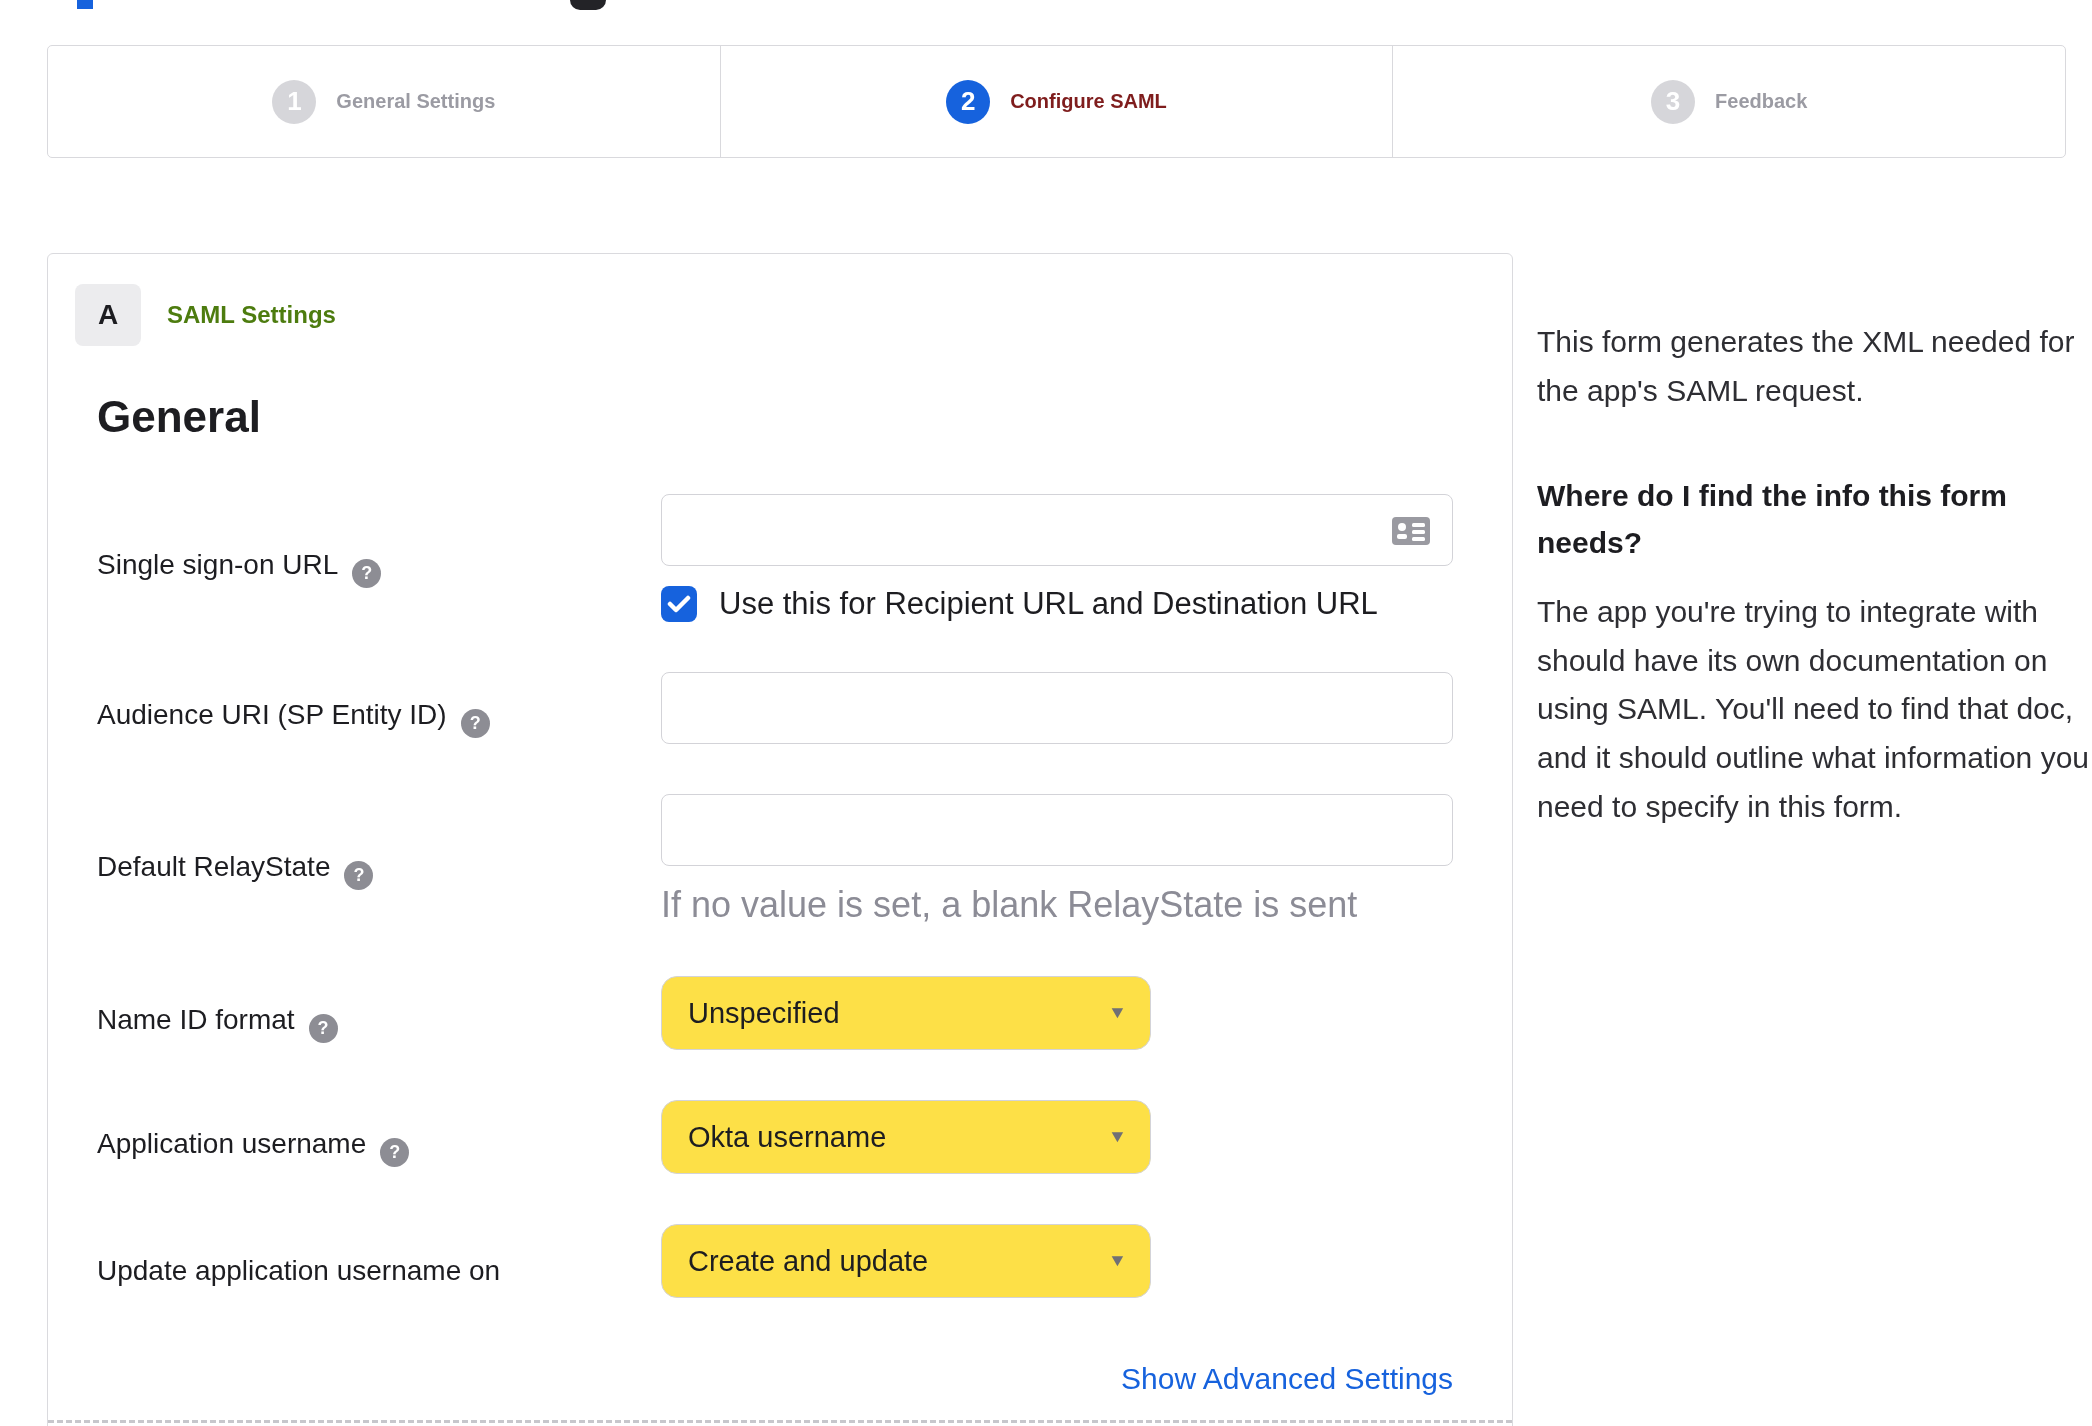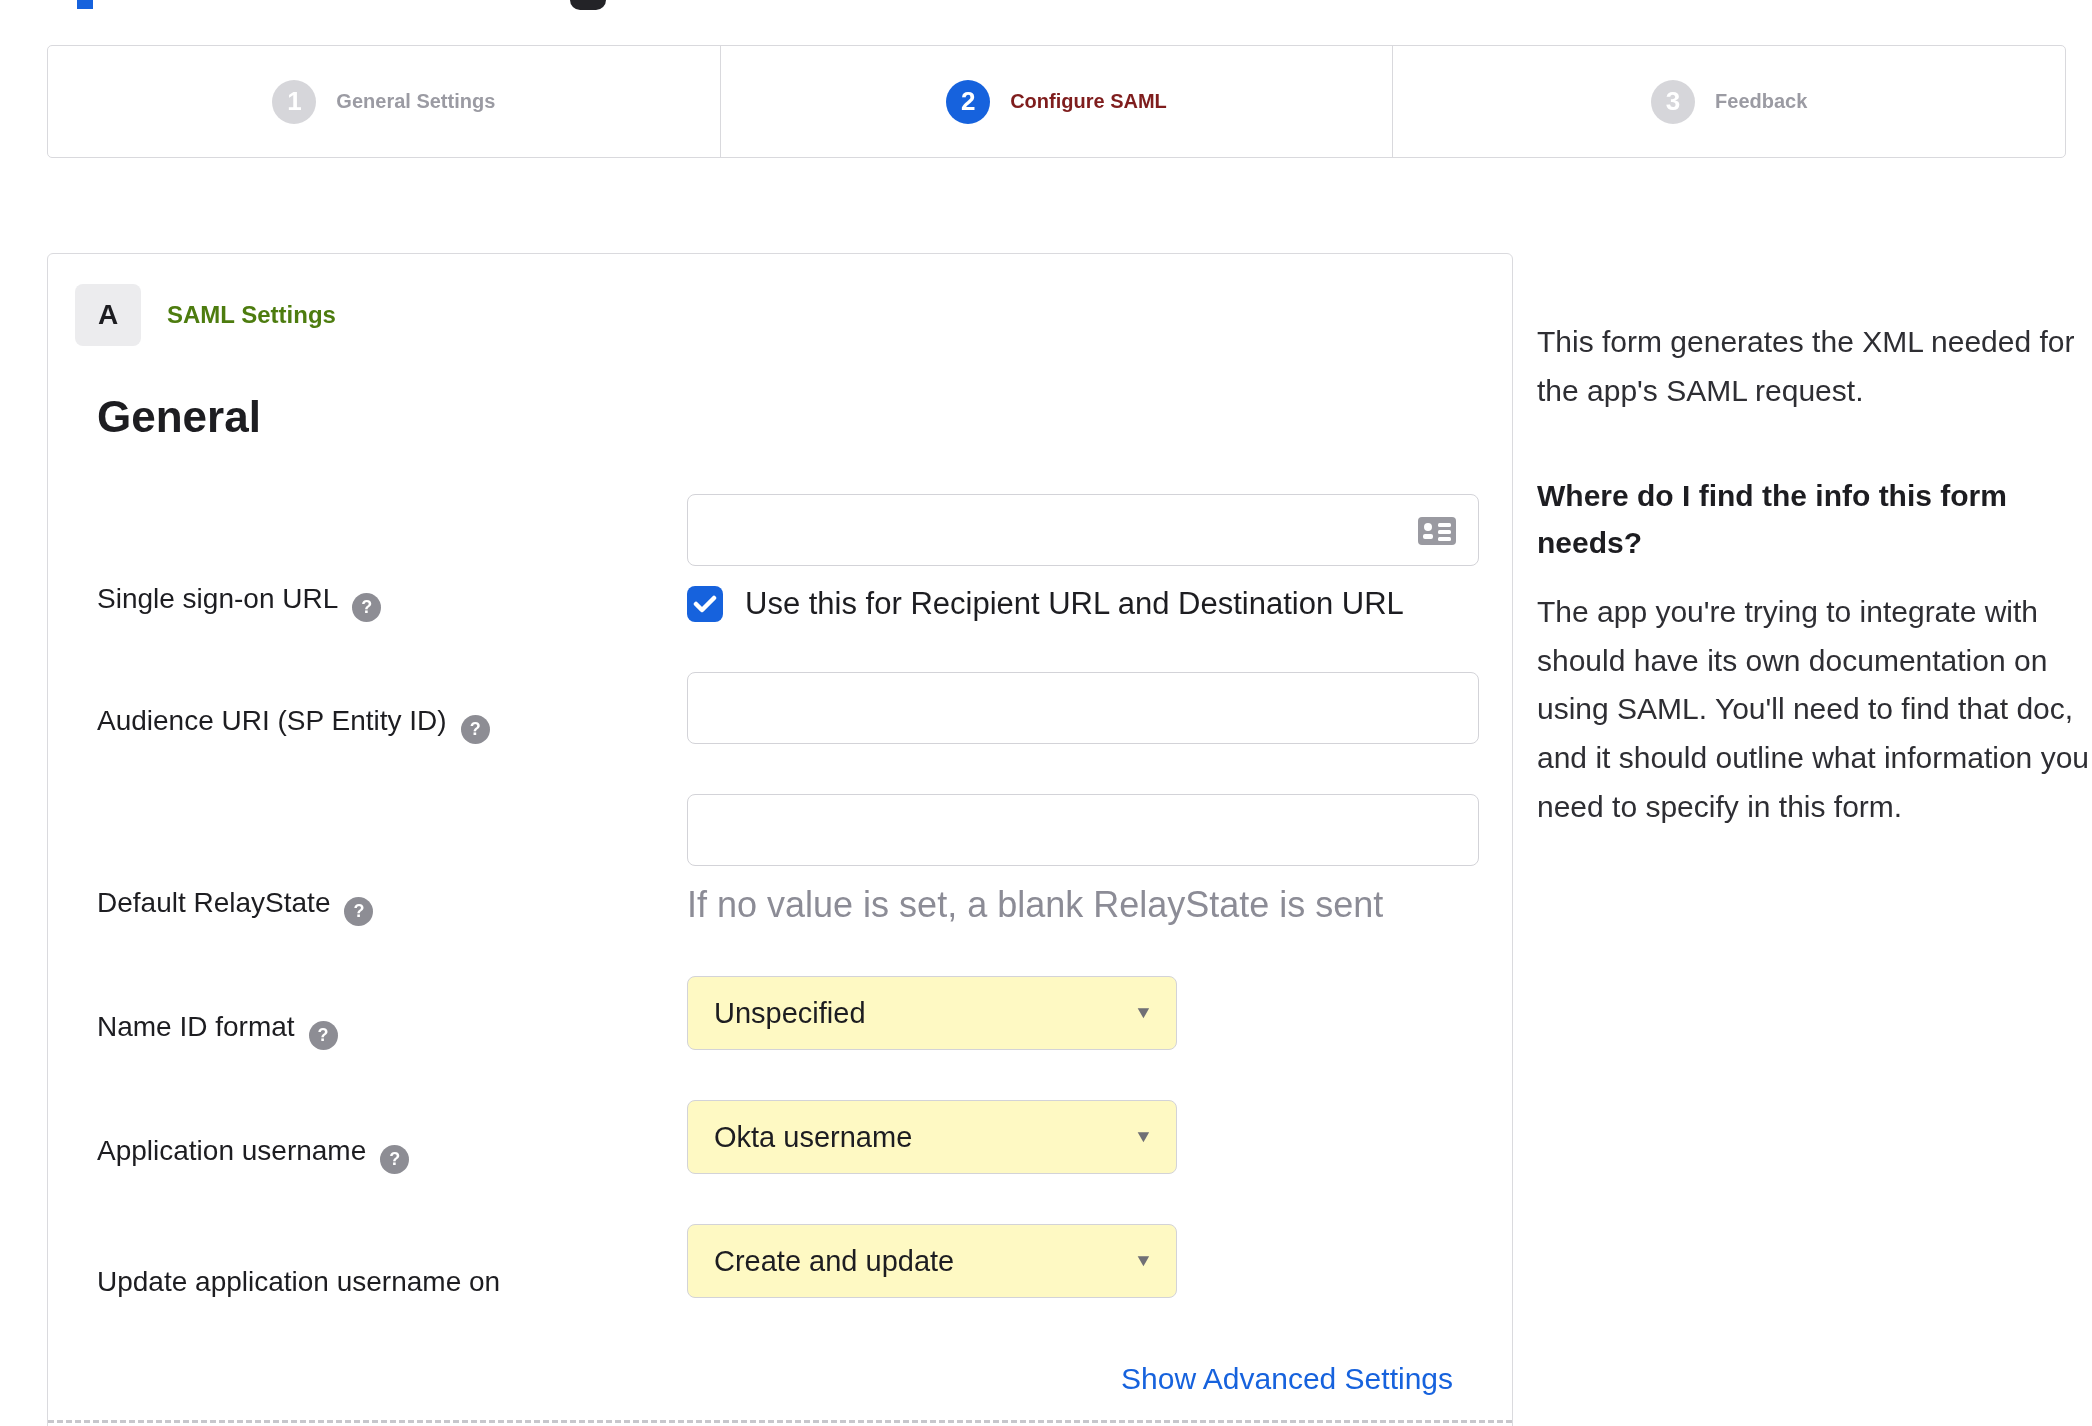--- a/index.html
+++ b/index.html
@@ -54,21 +54,21 @@
     width:66px; height:62px; border-radius:8px; background:#ececee;
     display:flex; align-items:center; justify-content:center;
     font-size:28px; font-weight:700; color:#1d1d21;
   }
   .card-title { font-size:24px; font-weight:700; color:#4d7c0f; }
 
   .card-body { padding:0 0 0 49px; }
   .group-heading { margin-top:46px; font-size:44px; font-weight:700; color:#1d1d21; }
 
   .form { margin-top:52px; }
-  .form-row { display:flex; align-items:flex-end; margin-bottom:50px;gap:26px; }
+  .form-row { display:flex; align-items:center; margin-bottom:50px; }
   .row-label-cell { width:564px; flex:0 0 auto; padding-top:20px; }
   .field-label { font-size:28px; color:#1d1d21; }
   .help-icon {
     display:inline-flex; align-items:center; justify-content:center;
     width:29px; height:29px; border-radius:50%;
     background:#8d8d94; color:#ffffff; font-size:18px; font-weight:700;
     margin-left:14px; vertical-align:-5px; cursor:pointer;
   }
   .row-control-cell { flex:1 1 auto; }
 
@@ -86,22 +86,22 @@
   .checkbox {
     width:36px; height:36px; border-radius:8px; background:#1662dd;
     display:flex; align-items:center; justify-content:center; cursor:pointer;
     flex:0 0 auto;
   }
   .checkbox-label { margin-left:22px; font-size:31px; color:#1d1d21; }
 
   .helper-text { margin-top:18px; font-size:36px; color:#8c8c96; }
 
   .select-box {
-    width:490px; height:74px; border:1px solid #d3d3d8; border-radius:8px;
-    background:#fef9c3; display:flex; align-items:center; justify-content:space-between;
+    width:490px; height:74px; border:1px solid #d3d3d8; border-radius:16px;
+    background:#fde047; display:flex; align-items:center; justify-content:space-between;
     padding:0 24px 0 26px; cursor:pointer;
   }
   .select-value { font-size:29px; color:#1d1d21; }
   .select-caret { font-size:17px; color:#707075; transform:scaleX(1.15); }
 
   .advanced-link-row { width:1356px; text-align:right; margin-top:64px; }
   .advanced-link {
     font-size:30px; color:#1662dd; text-decoration:none; cursor:pointer; font-weight:500;
   }
 

